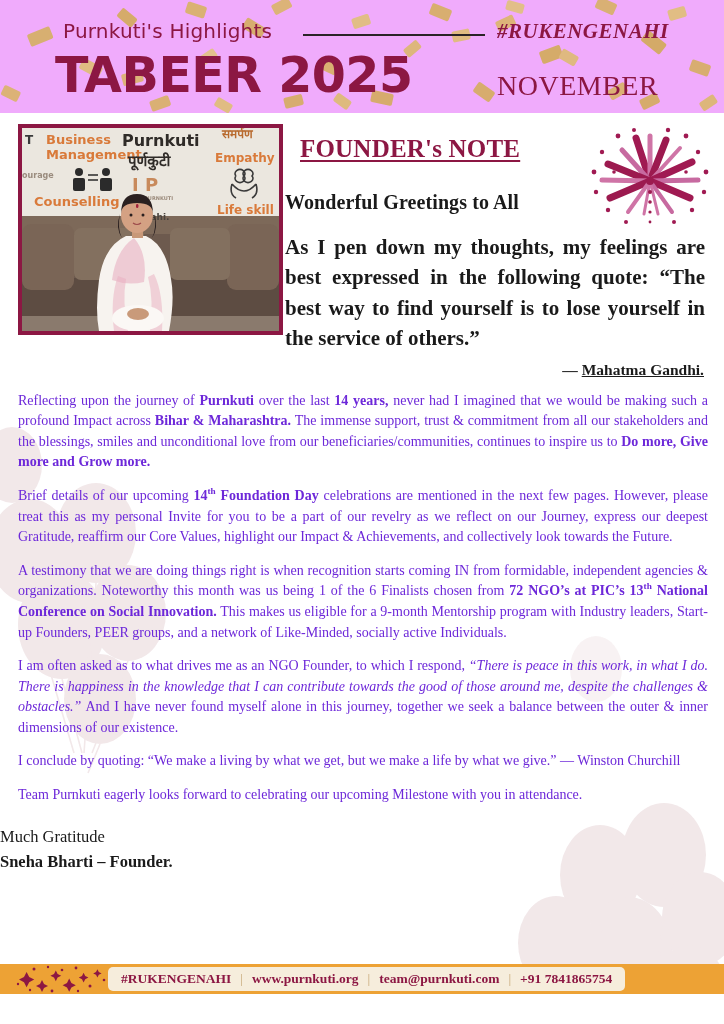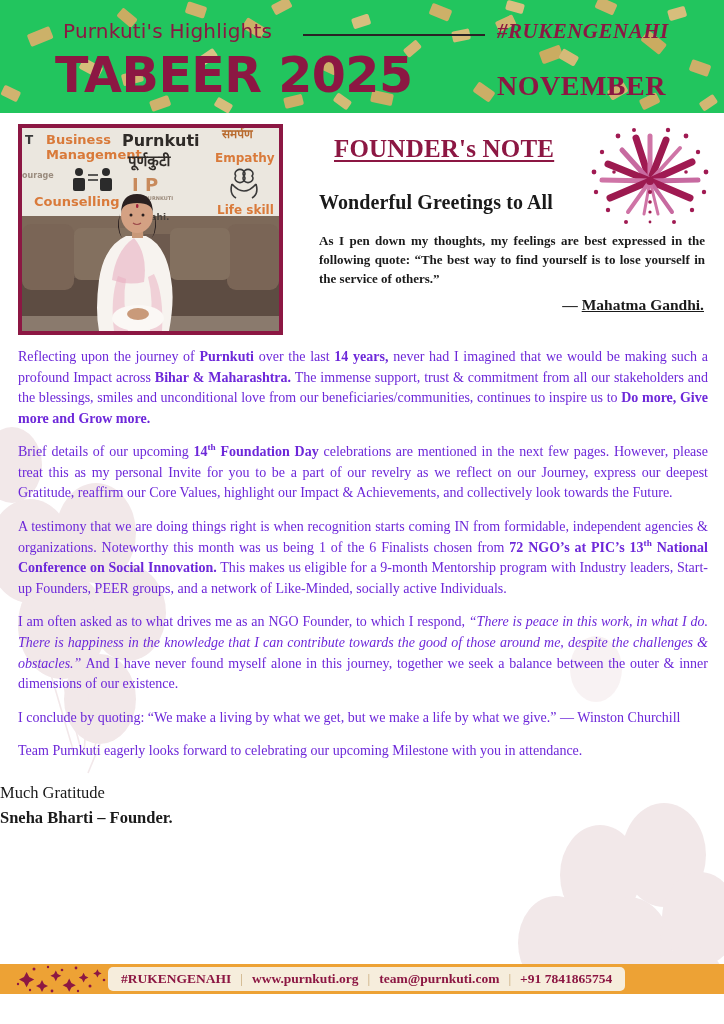--- a/index.html
+++ b/index.html
@@ -14,21 +14,21 @@
     overflow: hidden;
     font-family: "Liberation Serif", serif;
     color: #1a1a1a;
   }
 
   
   .header {
     position: relative;
     width: 724px;
     height: 113px;
-    background: #22c55e;
+    background: #f0abfc;
     overflow: hidden;
   }
   .header-inner {
     position: relative;
     width: 100%;
     height: 100%;
     z-index: 3;
   }
   .hdr-highlights {
     position: absolute;
@@ -67,21 +67,21 @@
     font-size: 49px;
     letter-spacing: -0.5px;
     color: #8c1743;
     text-align: center;
   }
   .hdr-month {
     position: absolute;
     left: 497px;
     top: 70px;
     font-family: "Liberation Serif", serif;
-    font-weight: bold;
+    font-weight: normal;
     font-size: 28px;
     letter-spacing: 0.5px;
     color: #8c1743;
   }
   .confetti {
     position: absolute;
     top: 0; left: 0;
     width: 724px; height: 113px;
     z-index: 1;
     pointer-events: none;
@@ -121,21 +121,21 @@
     box-sizing: border-box;
     flex: 0 0 auto;
     position: relative;
     overflow: hidden;
     background: #ece7df;
   }
   .photo-svg { display: block; width: 100%; height: 100%; }
 
   .note-col {
     flex: 1 1 auto;
-    padding-left: 36px;
+    padding-left: 2px;
     position: relative;
     min-width: 0;
   }
   .note-title {
     font-family: "Liberation Serif", serif;
     font-weight: bold;
     font-size: 25px;
     color: #8c1743;
     text-decoration: underline;
     text-underline-offset: 3px;
@@ -153,21 +153,21 @@
   .greeting {
     font-family: "Liberation Serif", serif;
     font-weight: bold;
     font-size: 20px;
     margin: 28px 0 0 0;
     letter-spacing: 0.1px;
   }
   .quote-para {
     font-family: "Liberation Serif", serif;
     font-weight: bold;
-    font-size: 13px;
+    font-size: 21px;
     line-height: 1.45;
     text-align: justify;
     margin: 18px 0 0 0;
     padding-right: 3px;
   }
   .attrib {
     font-family: "Liberation Serif", serif;
     font-weight: bold;
     font-size: 15.5px;
     text-align: right;

